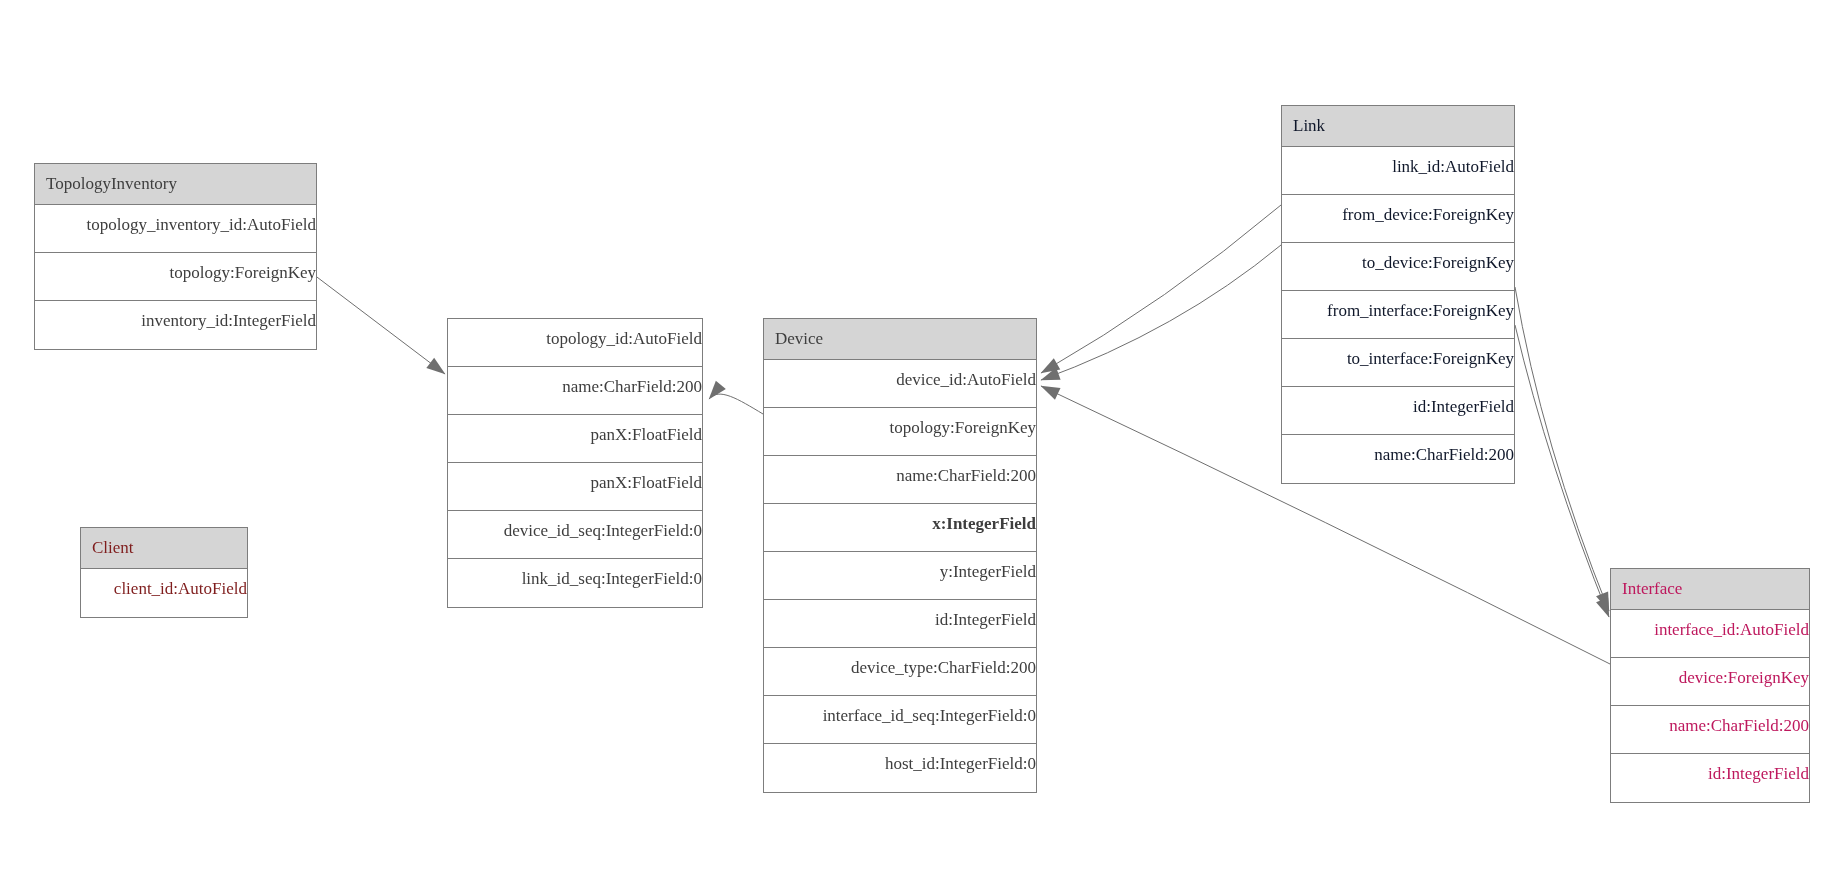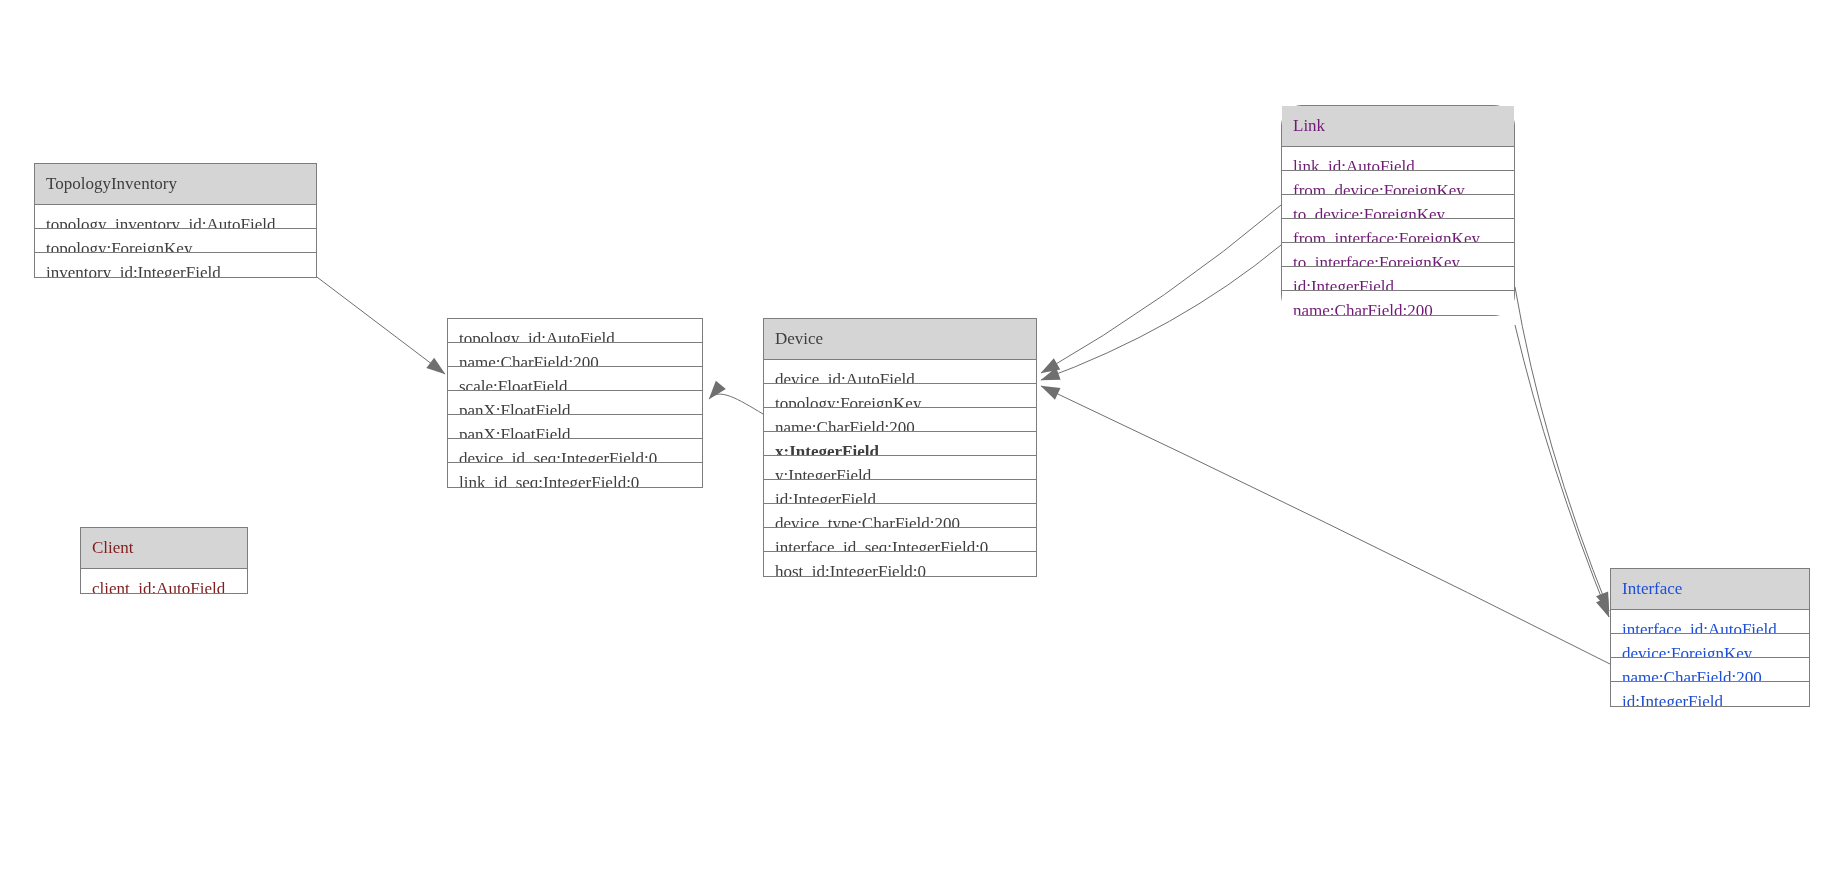--- a/index.html
+++ b/index.html
@@ -36,27 +36,28 @@
     height: 41px;
     line-height: 40px;
     padding-left: 11px;
     background: #d5d5d5;
     border-bottom: 1px solid #7d7d7d;
     white-space: nowrap;
     overflow: hidden;
   }
   .entity-row {
     box-sizing: border-box;
-    height: 24px;
+    height: 48px;
     line-height: 39px;
     padding-left: 11px;
     border-bottom: 1px solid #7d7d7d;
     background: #ffffff;
     white-space: nowrap;
     overflow: hidden;
+    text-align: right;
   }
   .entity-row:last-child {
     border-bottom: none;
   }
 </style>
 </head>
 <body>
 
 <div class="canvas">
   <svg id="connector-layer" viewBox="0 0 1824 874" xmlns="http://www.w3.org/2000/svg">
@@ -78,21 +79,20 @@
   <div id="entities">
       <div class="entity" style="left: 34px; top: 163px; width: 283px; border-color: rgb(125, 125, 125); color: rgb(62, 62, 62);">
         <div class="entity-header" style="background: rgb(213, 213, 213); border-color: rgb(125, 125, 125);">TopologyInventory</div>
         <div class="entity-row" style="border-color: rgb(125, 125, 125);">topology_inventory_id:AutoField</div>
         <div class="entity-row" style="border-color: rgb(125, 125, 125);">topology:ForeignKey</div>
         <div class="entity-row" style="border-color: rgb(125, 125, 125);">inventory_id:IntegerField</div>
       </div>
       <div class="entity" style="left: 447px; top: 318px; width: 256px; border-color: rgb(125, 125, 125); color: rgb(62, 62, 62);">
         <div class="entity-row" style="border-color: rgb(125, 125, 125);">topology_id:AutoField</div>
         <div class="entity-row" style="border-color: rgb(125, 125, 125);">name:CharField:200</div>
-        <div class="entity-row" style="border-color: rgb(125, 125, 125);">scale:FloatField</div>
         <div class="entity-row" style="border-color: rgb(125, 125, 125);">panX:FloatField</div>
         <div class="entity-row" style="border-color: rgb(125, 125, 125);">panX:FloatField</div>
         <div class="entity-row" style="border-color: rgb(125, 125, 125);">device_id_seq:IntegerField:0</div>
         <div class="entity-row" style="border-color: rgb(125, 125, 125);">link_id_seq:IntegerField:0</div>
       </div>
       <div class="entity" style="left: 80px; top: 527px; width: 168px; border-color: rgb(125, 125, 125); color: #7f1d1d;">
         <div class="entity-header" style="background: rgb(213, 213, 213); border-color: rgb(125, 125, 125);">Client</div>
         <div class="entity-row" style="border-color: rgb(125, 125, 125);">client_id:AutoField</div>
       </div>
       <div class="entity" style="left: 763px; top: 318px; width: 274px; border-color: rgb(125, 125, 125); color: rgb(62, 62, 62);">
@@ -100,31 +100,31 @@
         <div class="entity-row" style="border-color: rgb(125, 125, 125);">device_id:AutoField</div>
         <div class="entity-row" style="border-color: rgb(125, 125, 125);">topology:ForeignKey</div>
         <div class="entity-row" style="border-color: rgb(125, 125, 125);">name:CharField:200</div>
         <div class="entity-row" style="border-color: rgb(125, 125, 125); font-weight: bold;">x:IntegerField</div>
         <div class="entity-row" style="border-color: rgb(125, 125, 125);">y:IntegerField</div>
         <div class="entity-row" style="border-color: rgb(125, 125, 125);">id:IntegerField</div>
         <div class="entity-row" style="border-color: rgb(125, 125, 125);">device_type:CharField:200</div>
         <div class="entity-row" style="border-color: rgb(125, 125, 125);">interface_id_seq:IntegerField:0</div>
         <div class="entity-row" style="border-color: rgb(125, 125, 125);">host_id:IntegerField:0</div>
       </div>
-      <div class="entity" style="left: 1281px; top: 105px; width: 234px; border-color: rgb(125, 125, 125); color: #701a75; border-radius: 21px;">
+      <div class="entity" style="left: 1281px; top: 105px; width: 234px; border-color: rgb(125, 125, 125); color: #0f172a;">
         <div class="entity-header" style="background: rgb(213, 213, 213); border-color: rgb(125, 125, 125);">Link</div>
         <div class="entity-row" style="border-color: rgb(125, 125, 125);">link_id:AutoField</div>
         <div class="entity-row" style="border-color: rgb(125, 125, 125);">from_device:ForeignKey</div>
         <div class="entity-row" style="border-color: rgb(125, 125, 125);">to_device:ForeignKey</div>
         <div class="entity-row" style="border-color: rgb(125, 125, 125);">from_interface:ForeignKey</div>
         <div class="entity-row" style="border-color: rgb(125, 125, 125);">to_interface:ForeignKey</div>
         <div class="entity-row" style="border-color: rgb(125, 125, 125);">id:IntegerField</div>
         <div class="entity-row" style="border-color: rgb(125, 125, 125);">name:CharField:200</div>
       </div>
-      <div class="entity" style="left: 1610px; top: 568px; width: 200px; border-color: rgb(125, 125, 125); color: #1d4ed8;">
+      <div class="entity" style="left: 1610px; top: 568px; width: 200px; border-color: rgb(125, 125, 125); color: #be185d;">
         <div class="entity-header" style="background: rgb(213, 213, 213); border-color: rgb(125, 125, 125);">Interface</div>
         <div class="entity-row" style="border-color: rgb(125, 125, 125);">interface_id:AutoField</div>
         <div class="entity-row" style="border-color: rgb(125, 125, 125);">device:ForeignKey</div>
         <div class="entity-row" style="border-color: rgb(125, 125, 125);">name:CharField:200</div>
         <div class="entity-row" style="border-color: rgb(125, 125, 125);">id:IntegerField</div>
       </div>
     </div>
 </div>
 
 </body></html>

